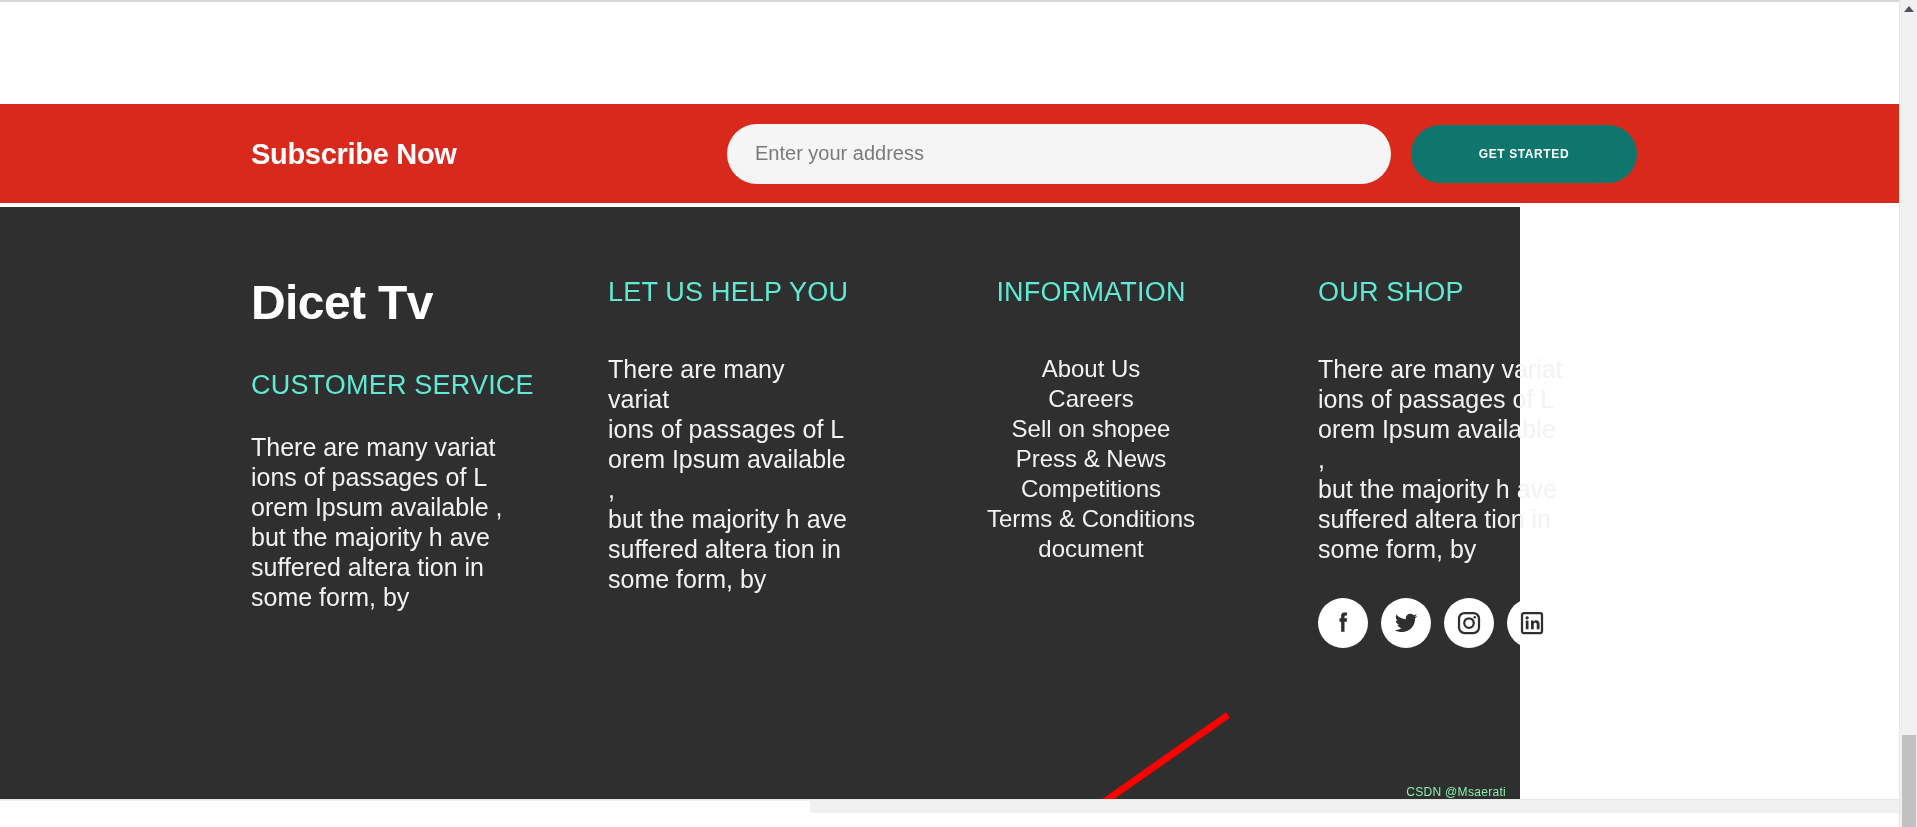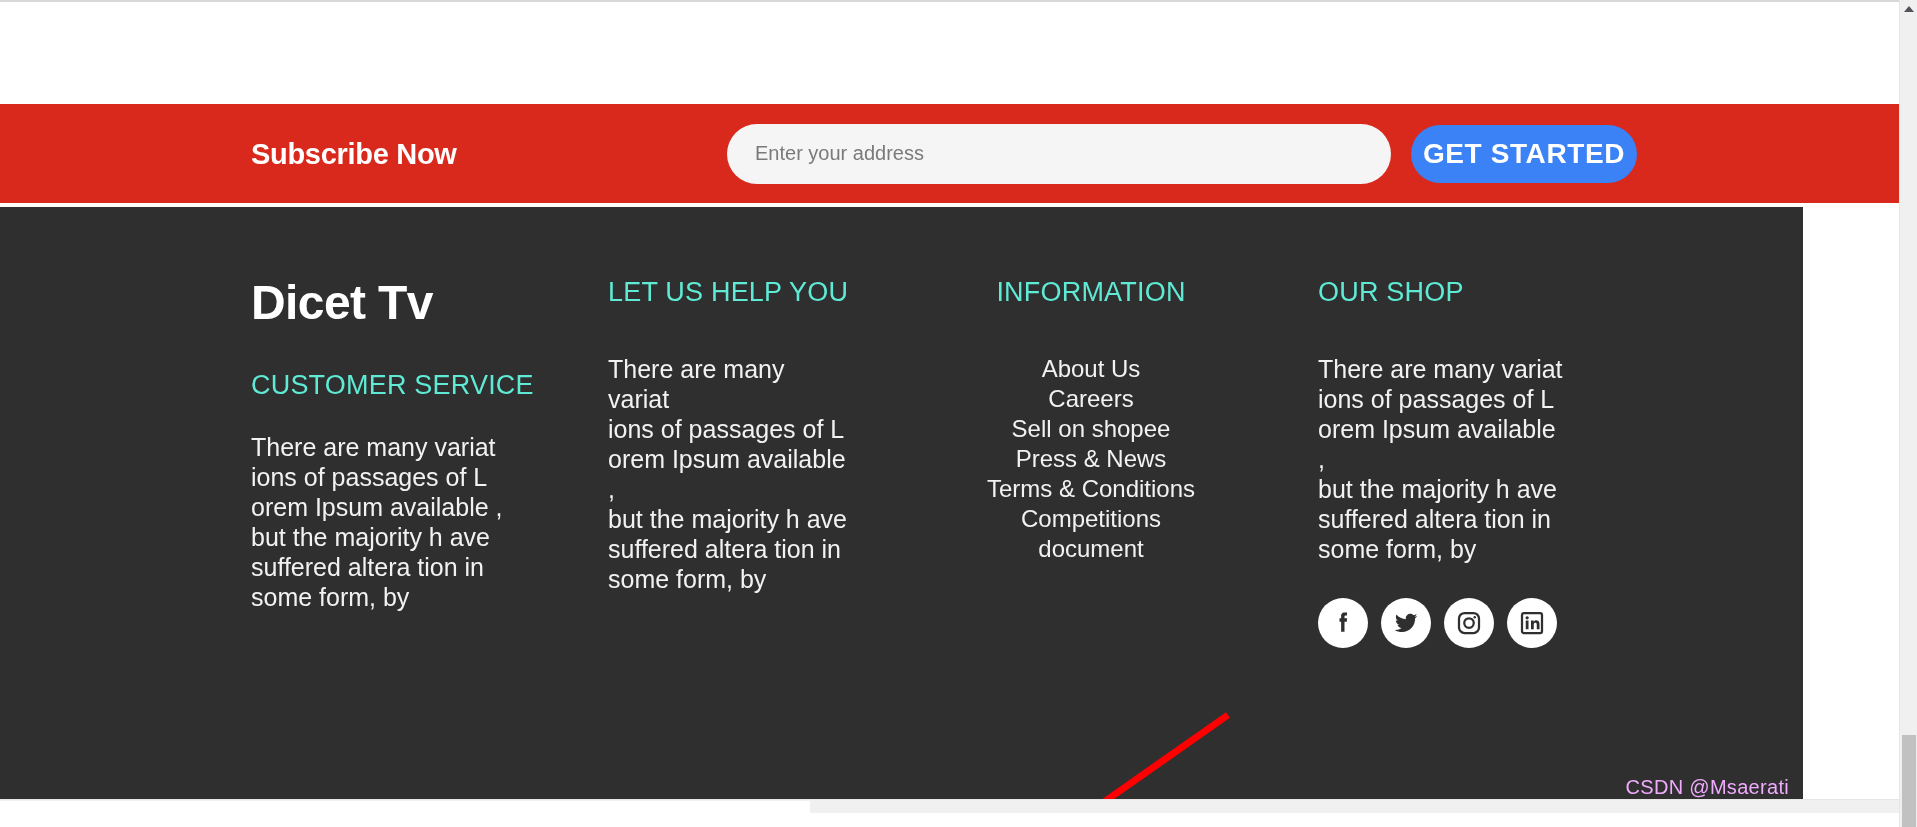--- a/index.html
+++ b/index.html
@@ -95,35 +95,35 @@
 
   .get-started-btn {
     position: absolute;
     left: 1411px;
     top: 50%;
     transform: translateY(-50%);
     width: 226px;
     height: 58px;
     border: none;
     border-radius: 30px;
-    background: #3b82f6;
+    background: #0f766e;
     color: #ffffff;
     font-family: "Liberation Sans", sans-serif;
-    font-size: 28px;
+    font-size: 12px;
     font-weight: 700;
     letter-spacing: 0.6px;
     cursor: pointer;
   }
 
   
   .footer {
     position: absolute;
     left: 0;
     top: 207px;
-    width: 1803px;
+    width: 1520px;
     height: 606px;
     background: #2f2f2f;
     color: #ffffff;
   }
 
   .footer-cols {
     position: absolute;
     left: 0;
     top: 0;
     width: 100%;
@@ -208,22 +208,22 @@
     width: 180px;
     height: 130px;
     pointer-events: none;
   }
 
   
   .watermark {
     position: absolute;
     right: 14px;
     bottom: 14px;
-    font-size: 20px;
-    color: #f0abfc;
+    font-size: 12px;
+    color: #86efac;
     letter-spacing: 0.3px;
     white-space: nowrap;
   }
 
   
   .v-scrollbar {
     position: absolute;
     right: 0;
     top: 0;
     width: 18px;
@@ -318,22 +318,22 @@
 some form, by</p>
       </div>
 
       <div class="col col-information">
         <h3 class="col-heading">INFORMATION</h3>
         <ul class="link-list">
           <li><a href="#">About Us</a></li>
           <li><a href="#">Careers</a></li>
           <li><a href="#">Sell on shopee</a></li>
           <li><a href="#">Press &amp; News</a></li>
+          <li><a href="#">Competitions</a></li>
           <li><a href="#">Terms &amp; Conditions</a></li>
-          <li><a href="#">Competitions</a></li>
           <li><a href="#">document</a></li>
         </ul>
       </div>
 
       <div class="col col-shop">
         <h3 class="col-heading">OUR SHOP</h3>
         <p class="col-body">There are many variat
 ions of passages of L
 orem Ipsum available ,
 but the majority h ave

